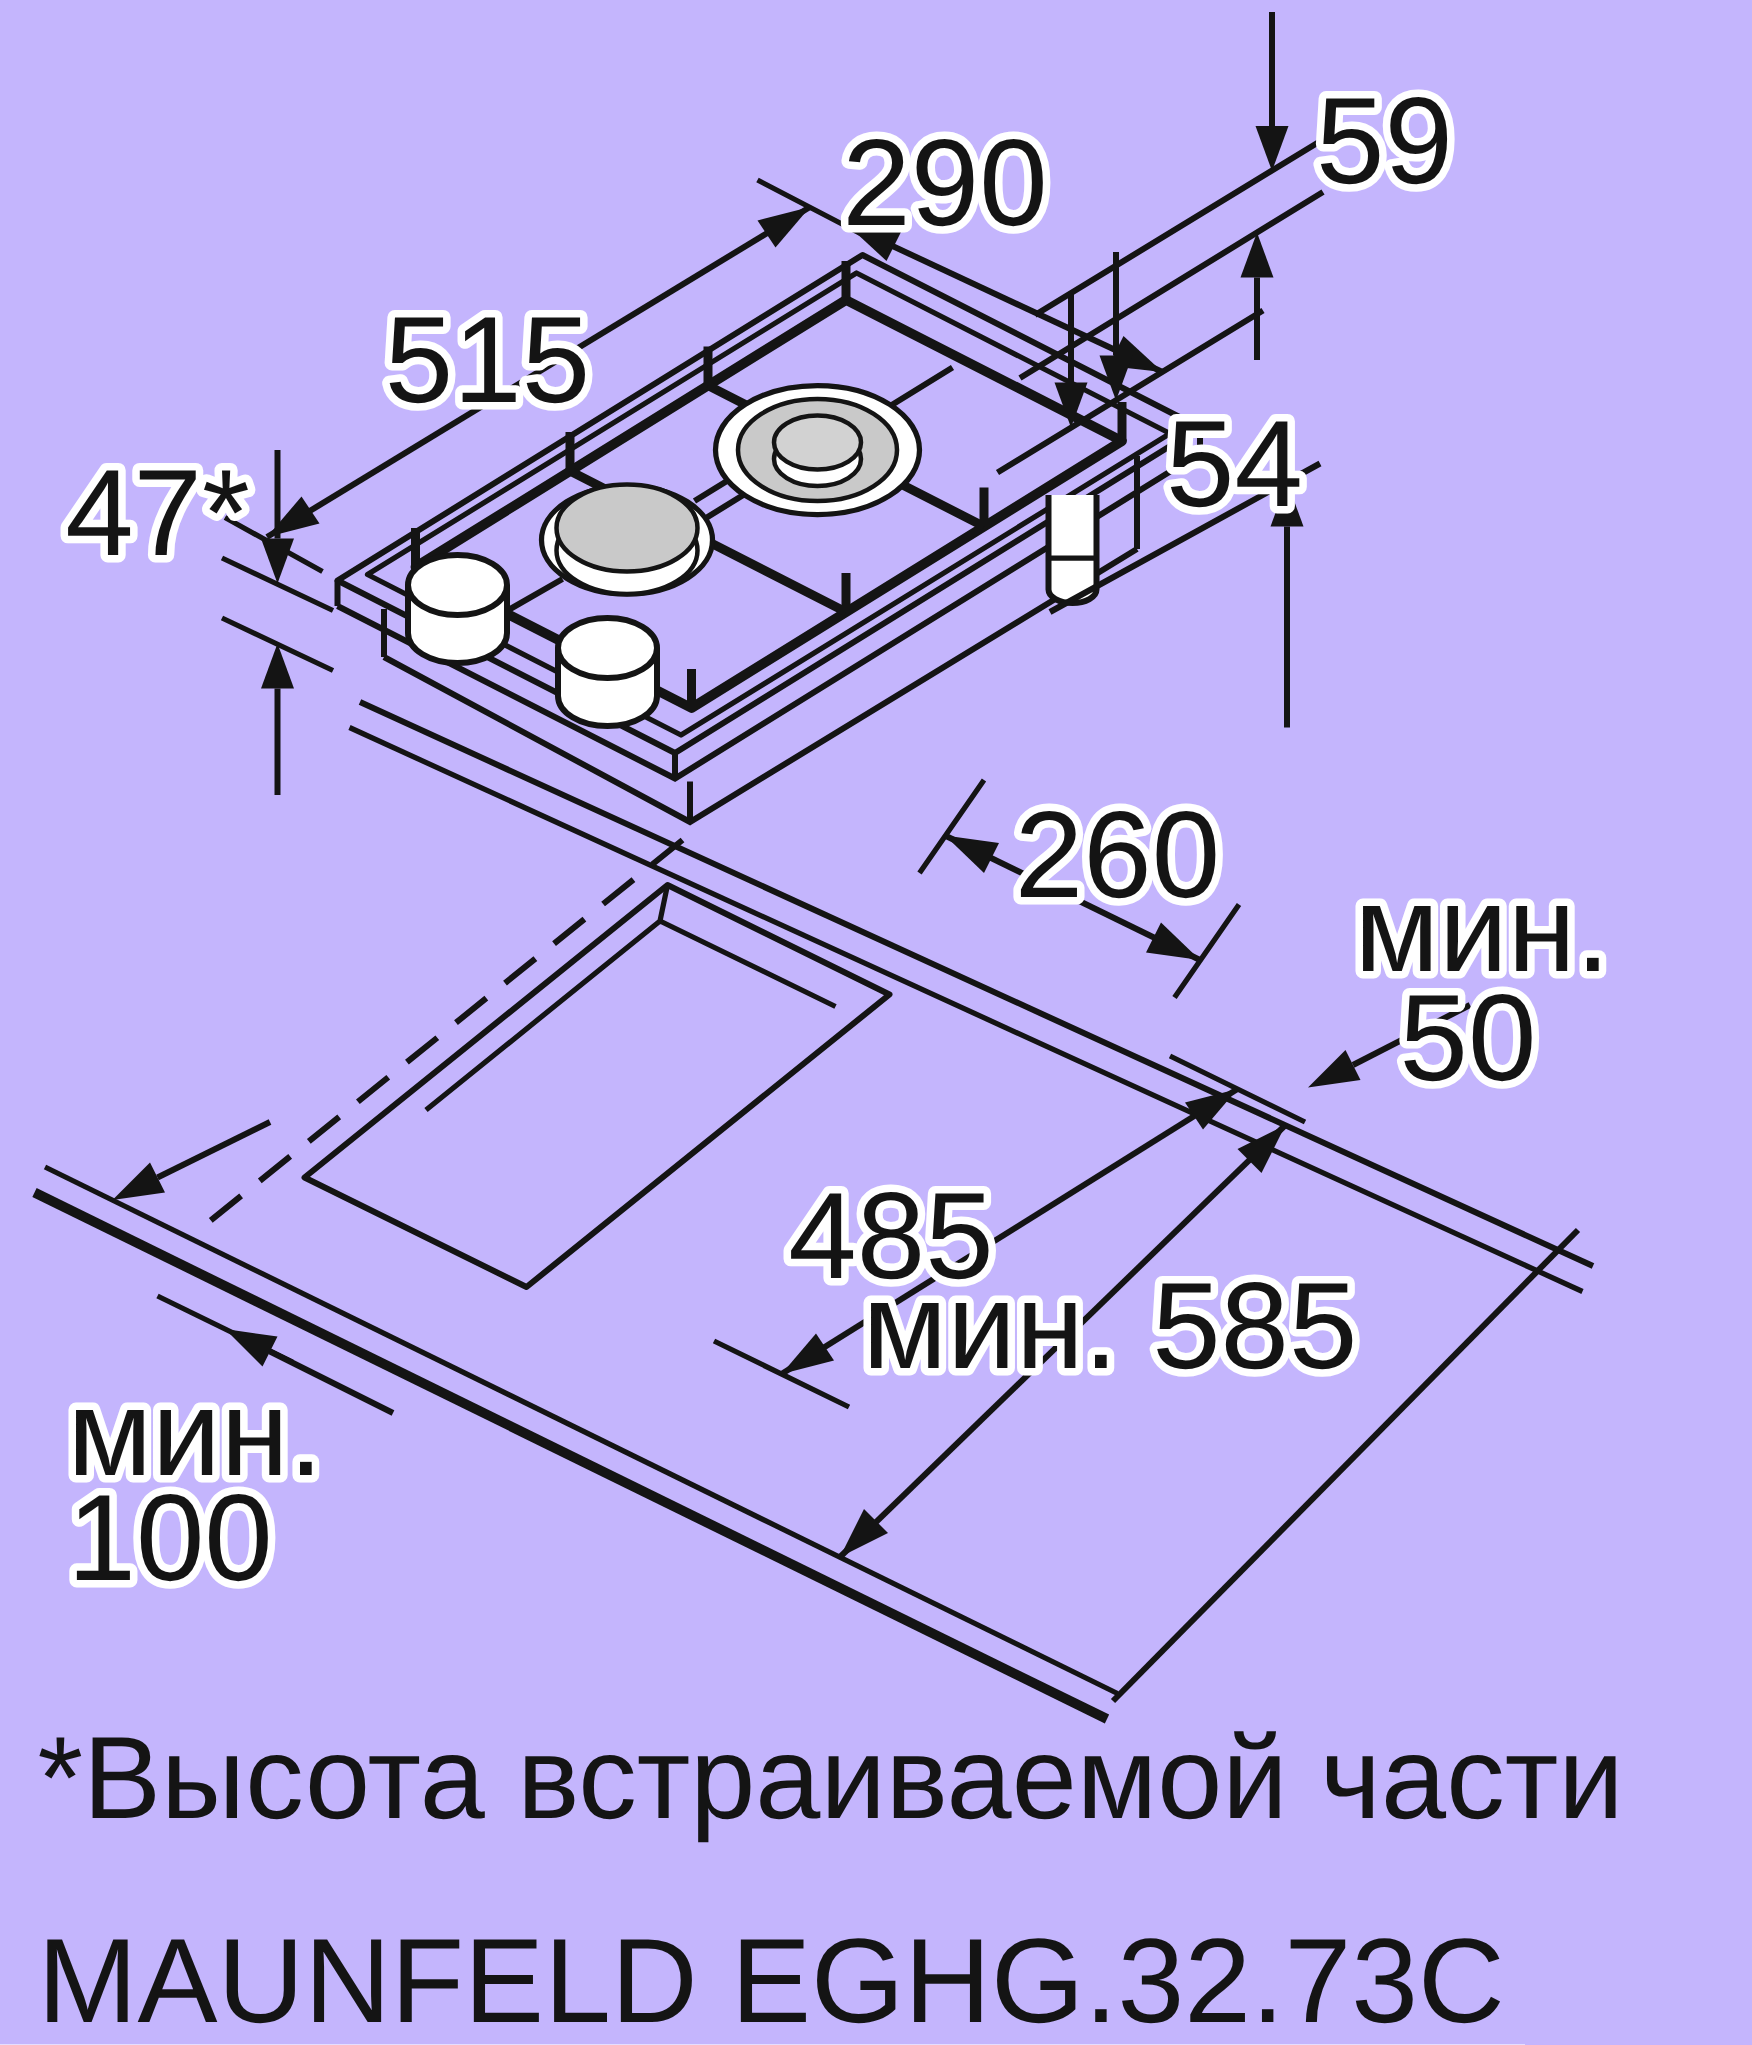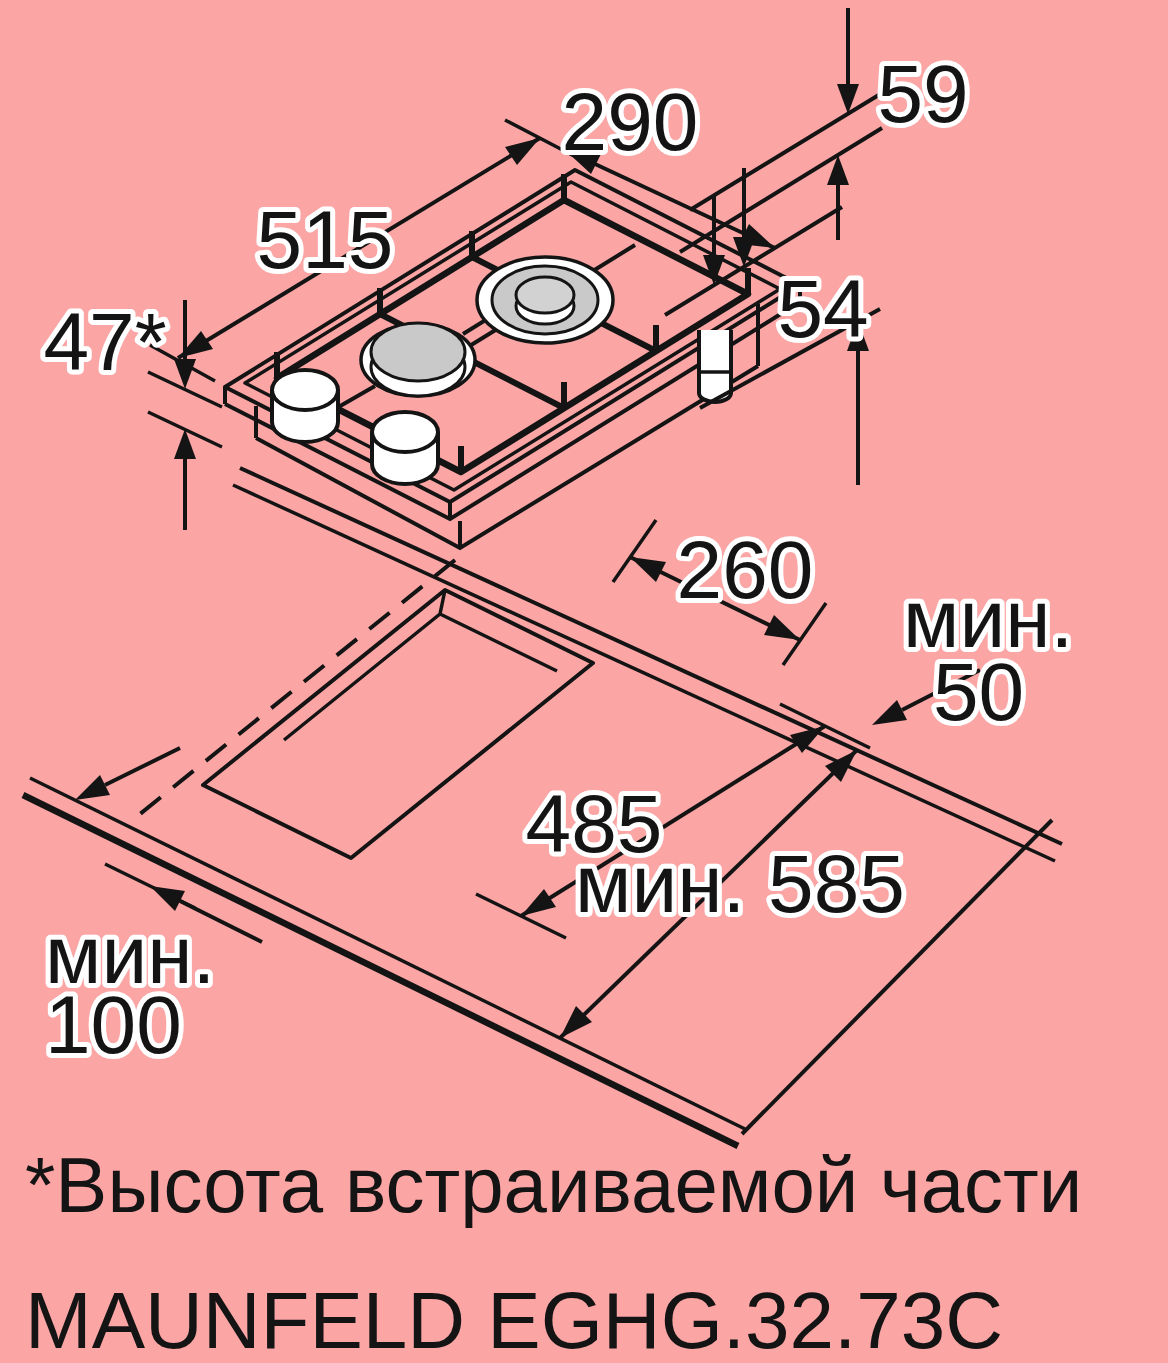--- a/index.html
+++ b/index.html
@@ -1,16 +1,16 @@
 <!DOCTYPE html>
 <html><head>
 <meta charset="utf-8">
 <style>
   html,body{margin:0;padding:0;background:#ffffff;}
-  #canvas{position:relative;width:1168px;height:1363px;background:#fca5a5;overflow:hidden;}
+  #canvas{position:relative;width:1168px;height:1363px;background:#c4b5fd;overflow:hidden;}
   svg{display:block;}
   .ln{stroke:#141414;fill:none;stroke-width:4;}
   .thin{stroke:#141414;fill:none;stroke-width:3.5;}
   .heavy{stroke:#141414;fill:none;stroke-width:6.5;}
   .bar{stroke:#141414;fill:none;stroke-width:6;}
   .arr{fill:#141414;stroke:none;}
   .dim{font-family:"Liberation Sans",sans-serif;font-size:82px;fill:#141414;
        paint-order:stroke;stroke:#ffffff;stroke-width:10;stroke-linejoin:round;}
   .mid{text-anchor:middle;}
   .cap{font-family:"Liberation Sans",sans-serif;fill:#141414;}

